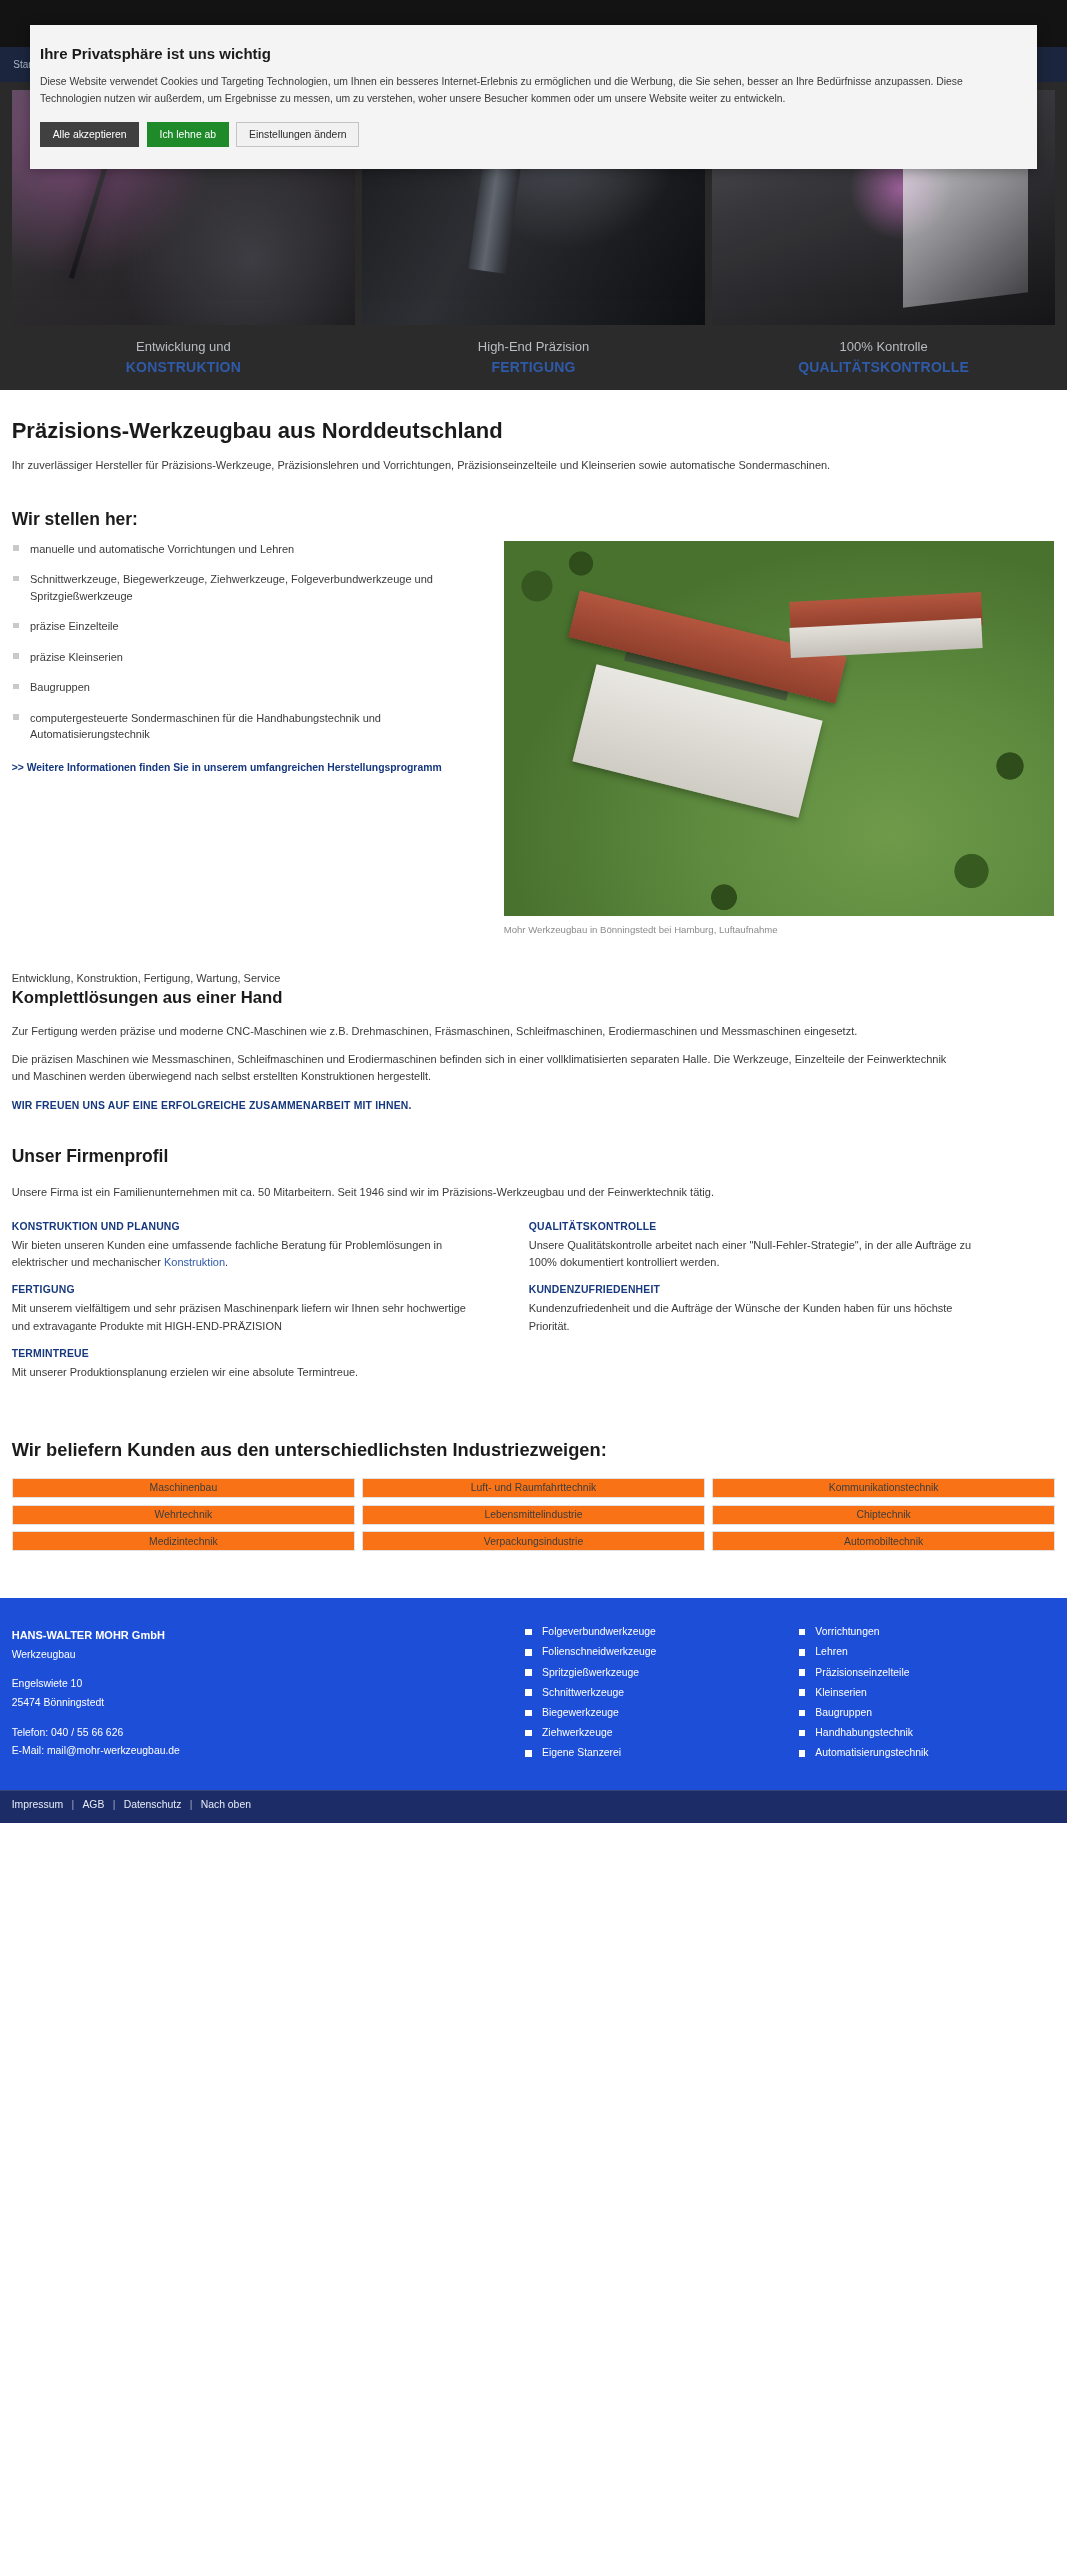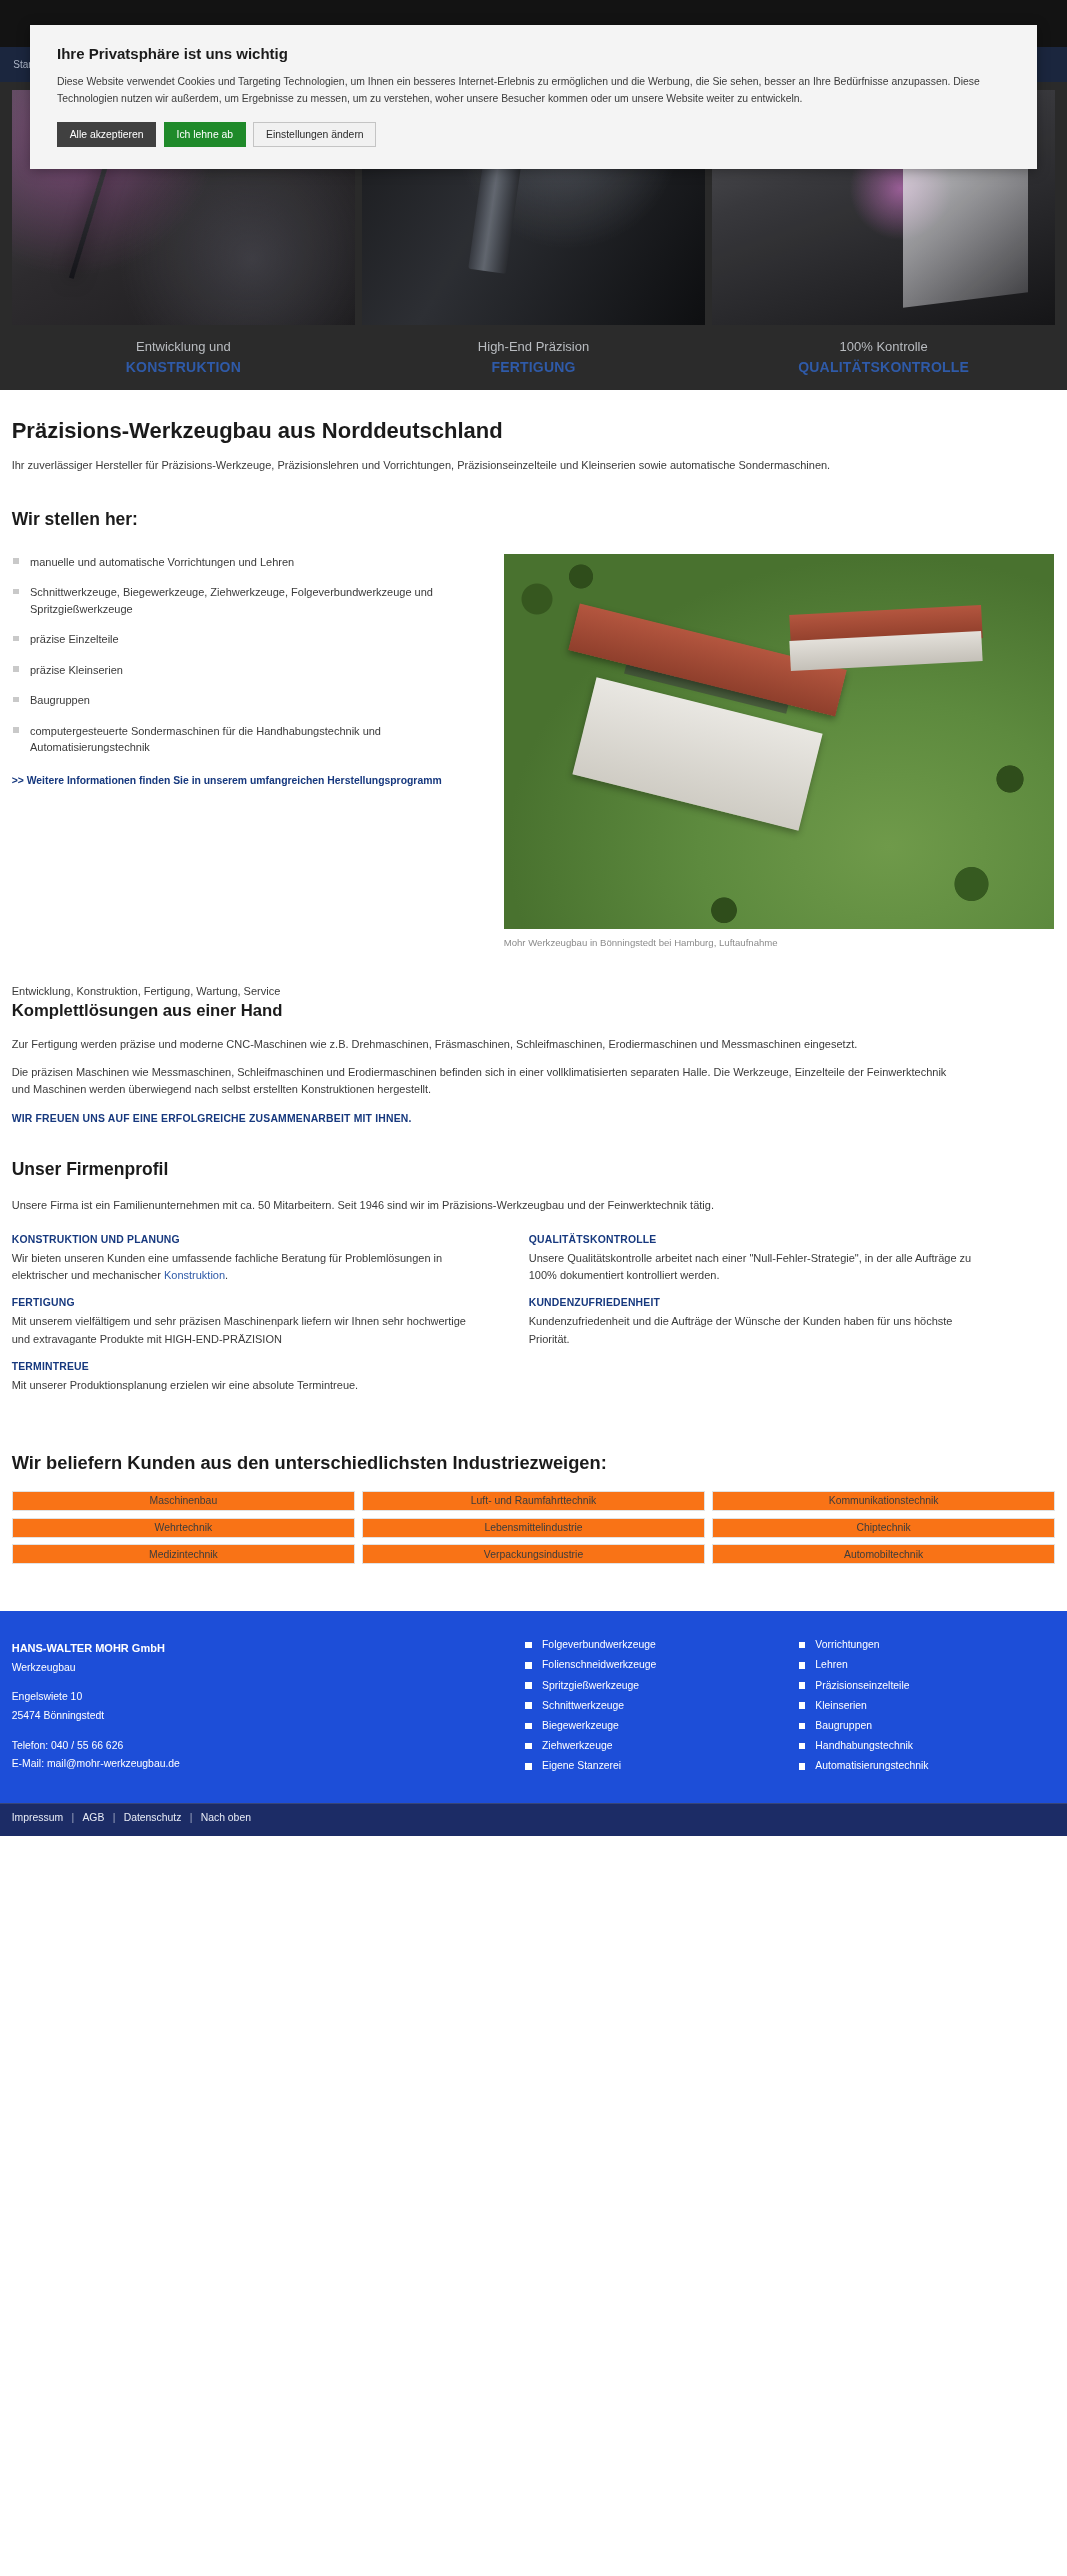--- a/index.html
+++ b/index.html
@@ -128,21 +128,21 @@
     color: #3a3a3a;
     margin: 0 0 11.7px 0;
     max-width: 942px;
   }
   h2.section {
     font-size: 17.5px;
     color: #1b1b1b;
     margin: 35px 0 16.7px 0;
     font-weight: bold;
   }
-  h2.section.tight { margin-bottom: 24px; }
+  h2.section.tight { margin-bottom: 11px; }
 
   
   .cols {
     display: flex;
     gap: 25px;
     align-items: flex-start;
   }
   .col-left { width: 467px; }
   .col-right { width: 550px; }
 
@@ -365,21 +365,21 @@
     background: rgba(0,0,0,0.02);
     pointer-events: none;
   }
   .cookie {
     position: absolute;
     left: 30px;
     top: 25px;
     width: 1007px;
     background: #f4f4f4;
     box-shadow: 0 1.7px 11.7px rgba(0,0,0,.35);
-    padding: 20px 27px 22px 27px;
+    padding: 20px 27px 22px 10px;
     z-index: 50;
   }
   .cookie h4 {
     margin: 0 0 11.7px 0;
     font-size: 15px;
     color: #1b1b1b;
     font-weight: bold;
   }
   .cookie p {
     margin: 0 0 15px 0;

